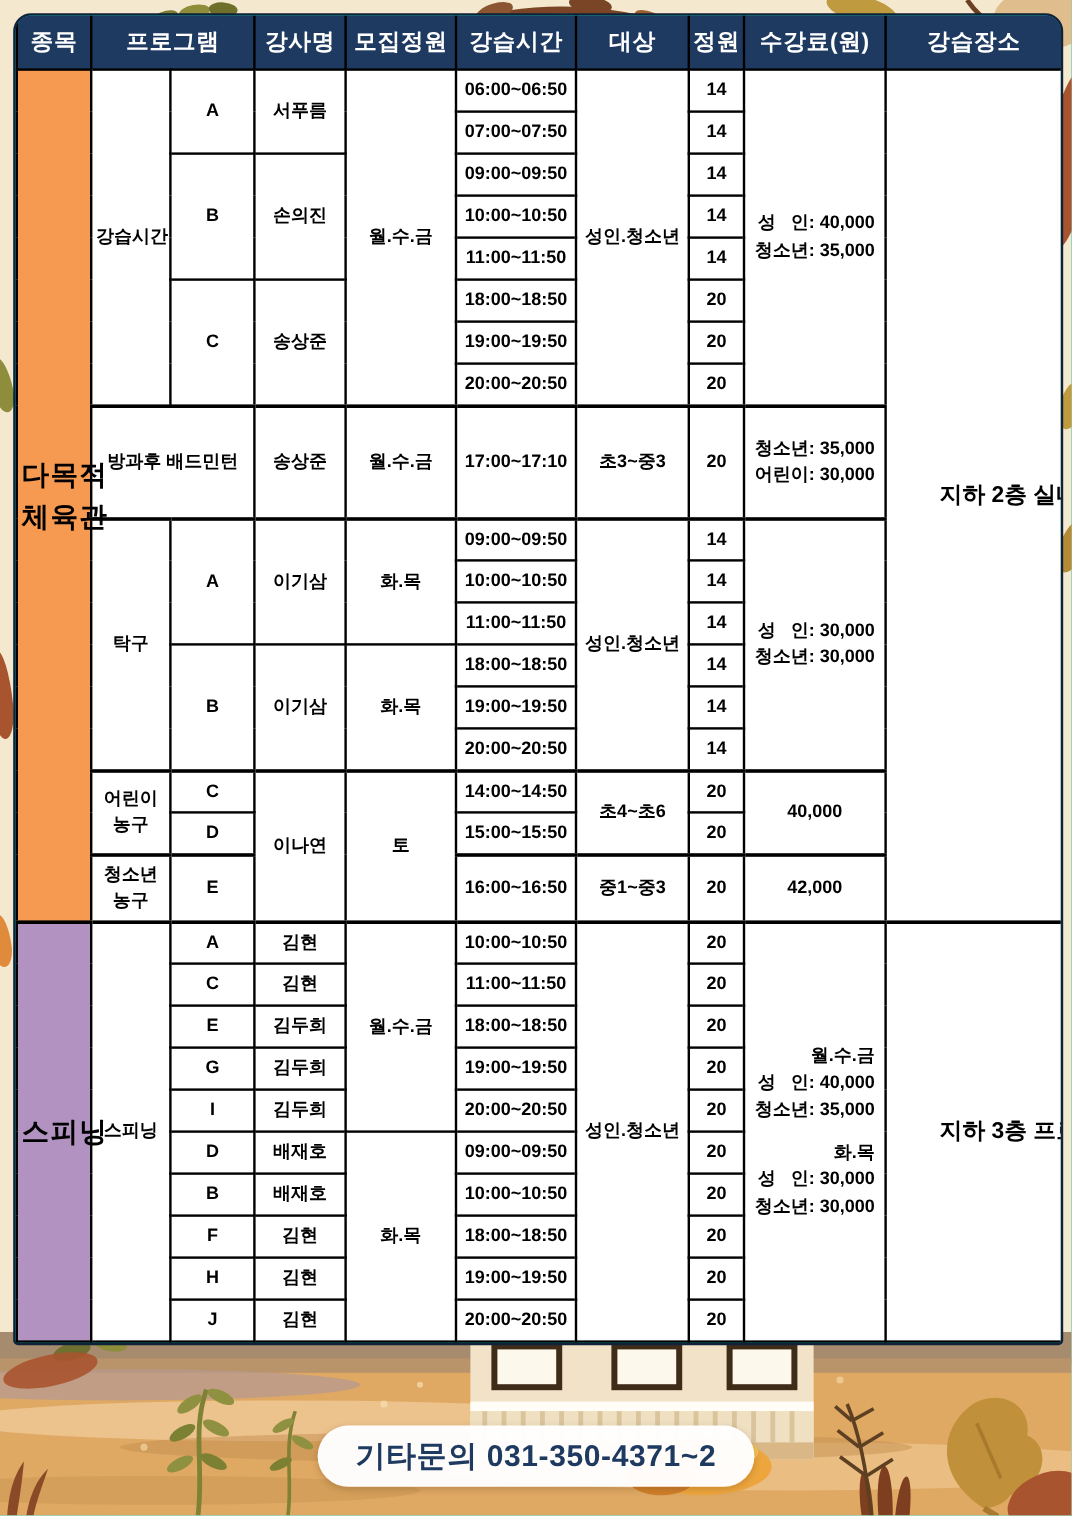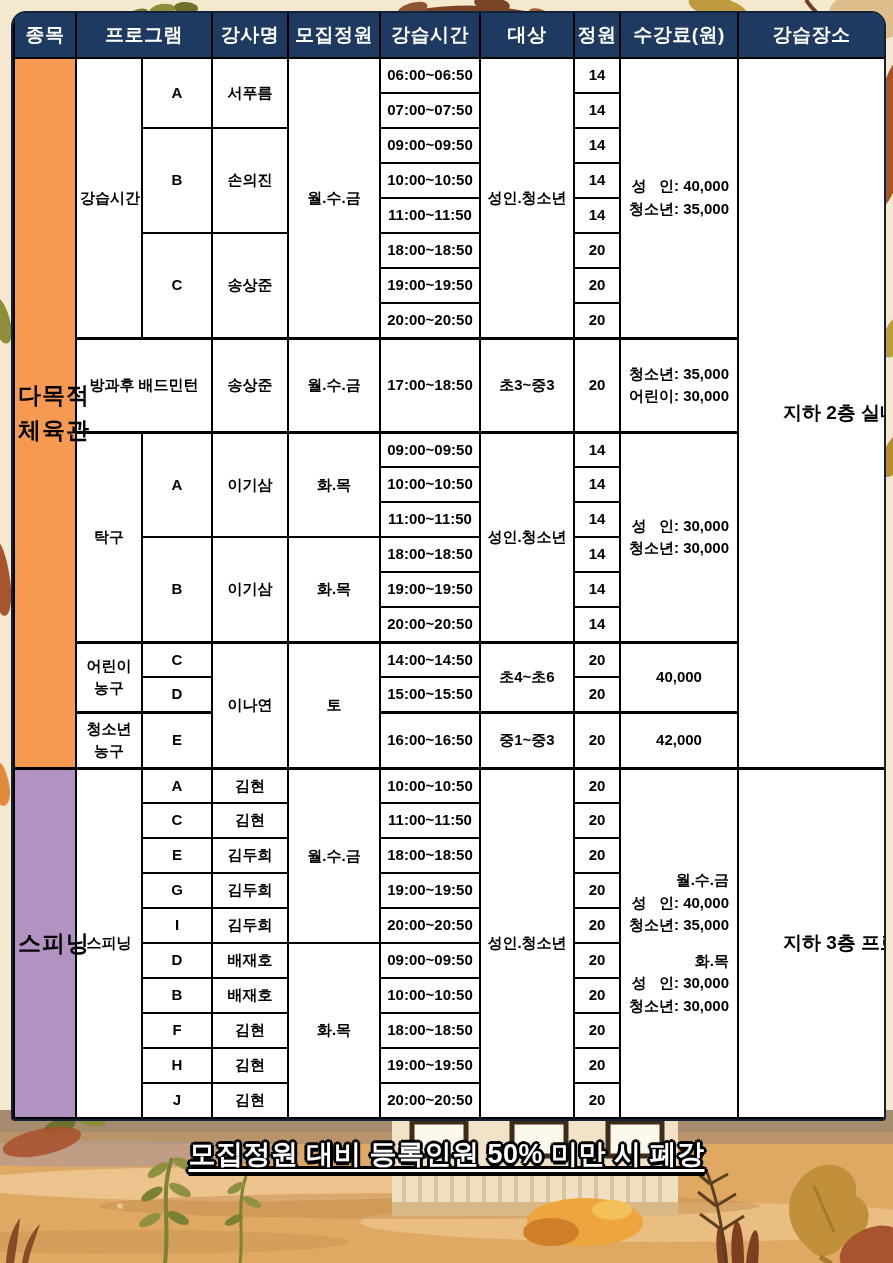--- a/index.html
+++ b/index.html
@@ -342,21 +342,21 @@
                 <div class="cell-line">송상준</div>
               </div>
             </td>
             <td>
               <div class="cell-lines">
                 <div class="cell-line">월.수.금</div>
               </div>
             </td>
             <td>
               <div class="cell-lines">
-                <div class="cell-line">17:00~18:50</div>
+                <div class="cell-line">17:00~17:10</div>
               </div>
             </td>
             <td>
               <div class="cell-lines">
                 <div class="cell-line">초3~중3</div>
               </div>
             </td>
             <td>
               <div class="cell-lines">
                 <div class="cell-line">20</div>
@@ -818,17 +818,17 @@
             <td>
               <div class="cell-lines">
                 <div class="cell-line">20</div>
               </div>
             </td>
           </tr>
         </tbody>
     </table>
   </div>
 
-  <div class="notice">
-    <span>모집정원 대비 등록인원 50% 미만 시 폐강</span>
+  <div class="contact-pill">
+    <span>기타문의 031-350-4371~2</span>
   </div>
 
 </div>
 
 </body></html>

